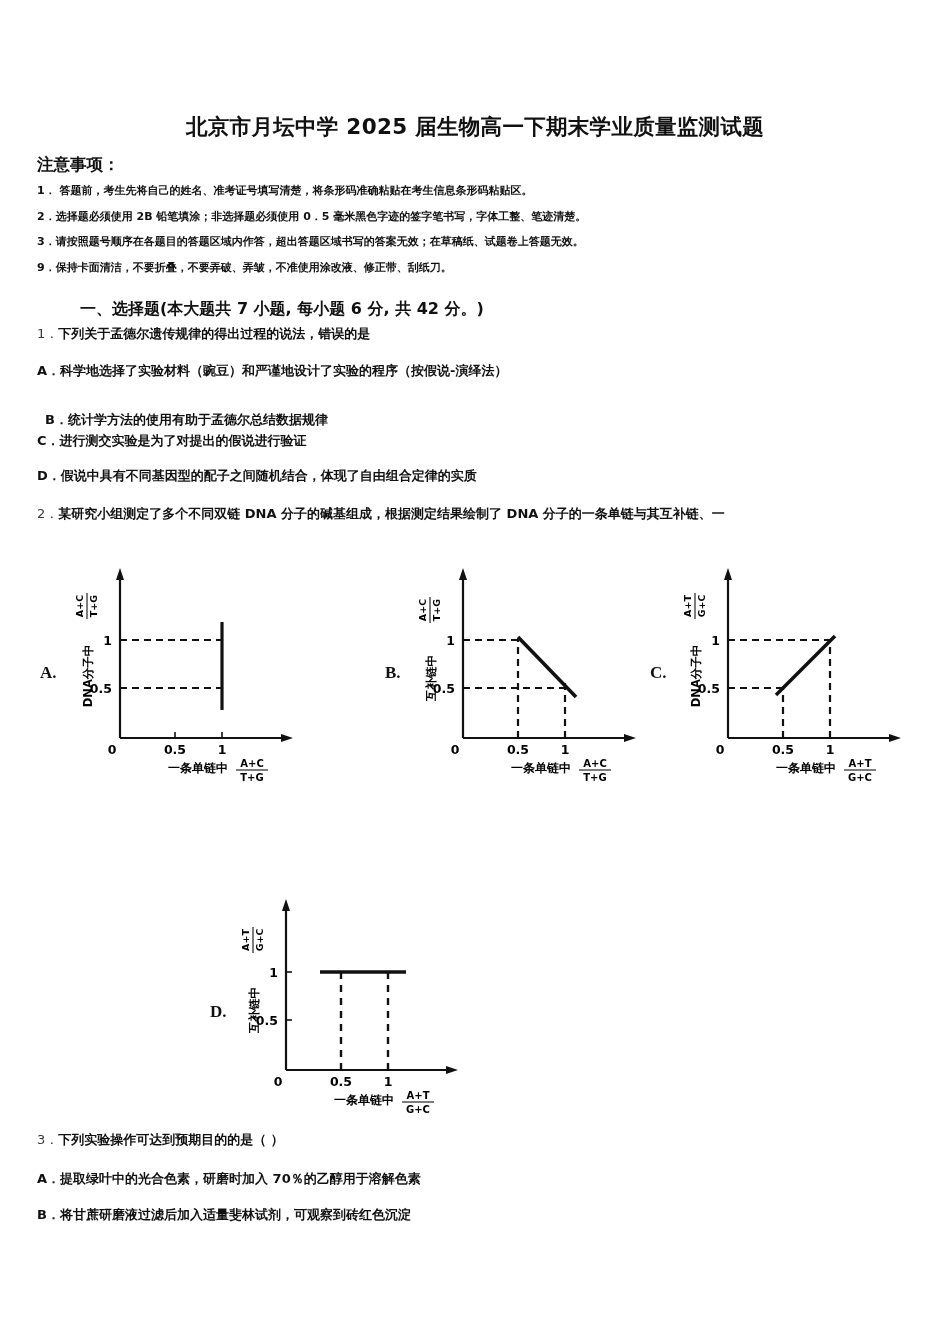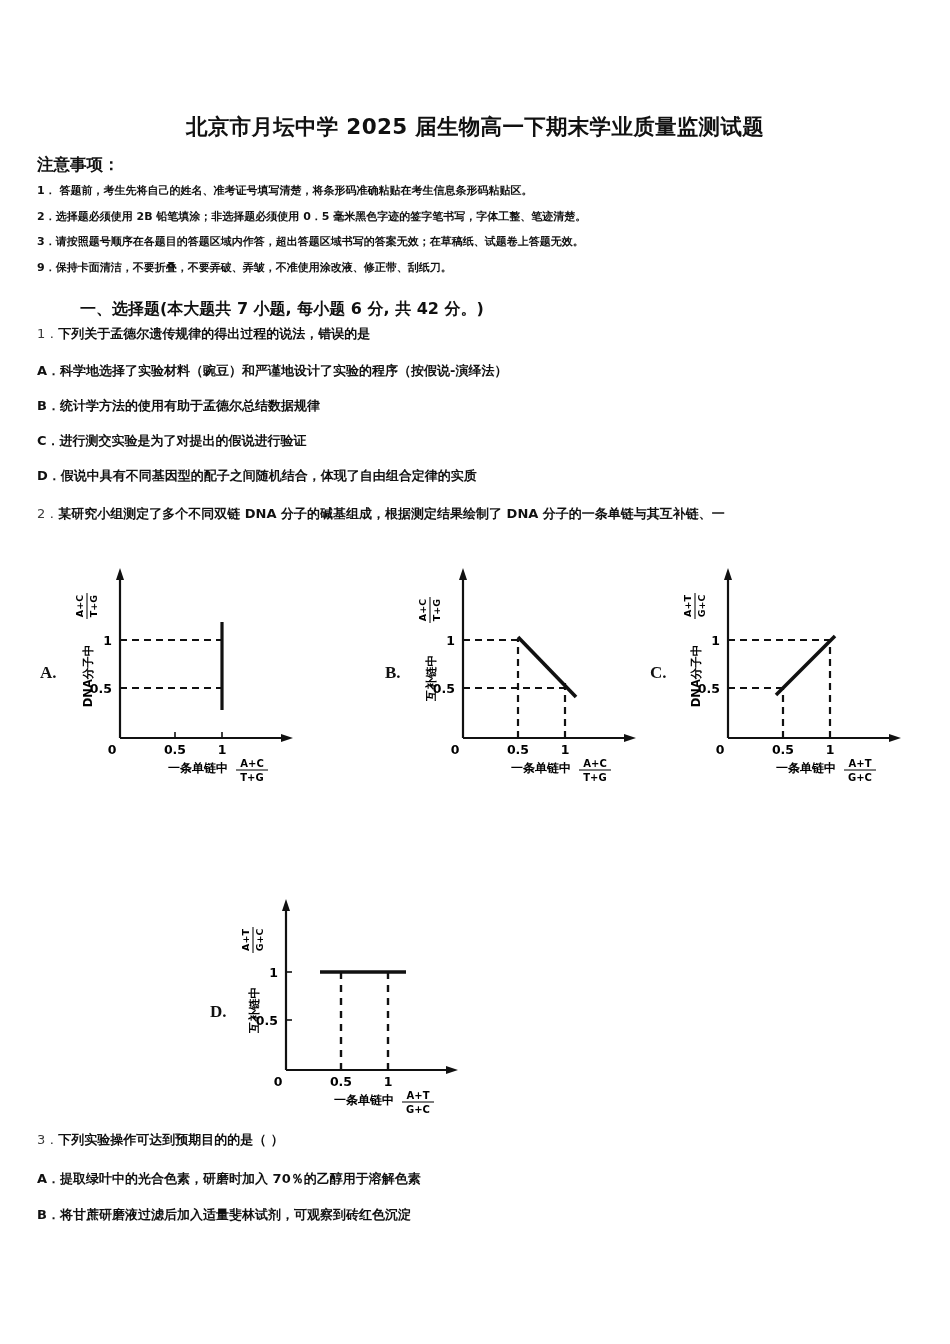--- a/index.html
+++ b/index.html
@@ -105,21 +105,21 @@
     <div class="notice-line">3．请按照题号顺序在各题目的答题区域内作答，超出答题区域书写的答案无效；在草稿纸、试题卷上答题无效。</div>
     <div class="notice-line">9．保持卡面清洁，不要折叠，不要弄破、弄皱，不准使用涂改液、修正带、刮纸刀。</div>
   </div>
 
   <div class="section-head">一、选择题(本大题共 7 小题, 每小题 6 分, 共 42 分。)</div>
 
   <div class="q-stem" style="top:325px;">
     <span class="qnum-light">1．</span><span>下列关于孟德尔遗传规律的得出过程的说法，错误的是</span>
   </div>
   <div class="q-opt" style="top:362px;">A．科学地选择了实验材料（豌豆）和严谨地设计了实验的程序（按假说-演绎法）</div>
-  <div class="q-opt" style="top:397px;">B．统计学方法的使用有助于孟德尔总结数据规律</div>
+  <div class="q-opt" style="top:411px;margin-left:8px;">B．统计学方法的使用有助于孟德尔总结数据规律</div>
   <div class="q-opt" style="top:432px;text-align:center;">C．进行测交实验是为了对提出的假说进行验证</div>
   <div class="q-opt" style="top:467px;">D．假说中具有不同基因型的配子之间随机结合，体现了自由组合定律的实质</div>
 
   <div class="q-stem" style="top:505px;">
     <span class="qnum-light">2．</span><span>某研究小组测定了多个不同双链 DNA 分子的碱基组成，根据测定结果绘制了 DNA 分子的一条单链与其互补链、一</span>
   </div>
 
   <div class="fig" style="left:40px; top:558px; width:300px; height:225px;">
     <div class="fig-letter" style="left:0px; top:105px;">A.</div>
     <svg width="300" height="225" viewBox="0 0 300 225">

